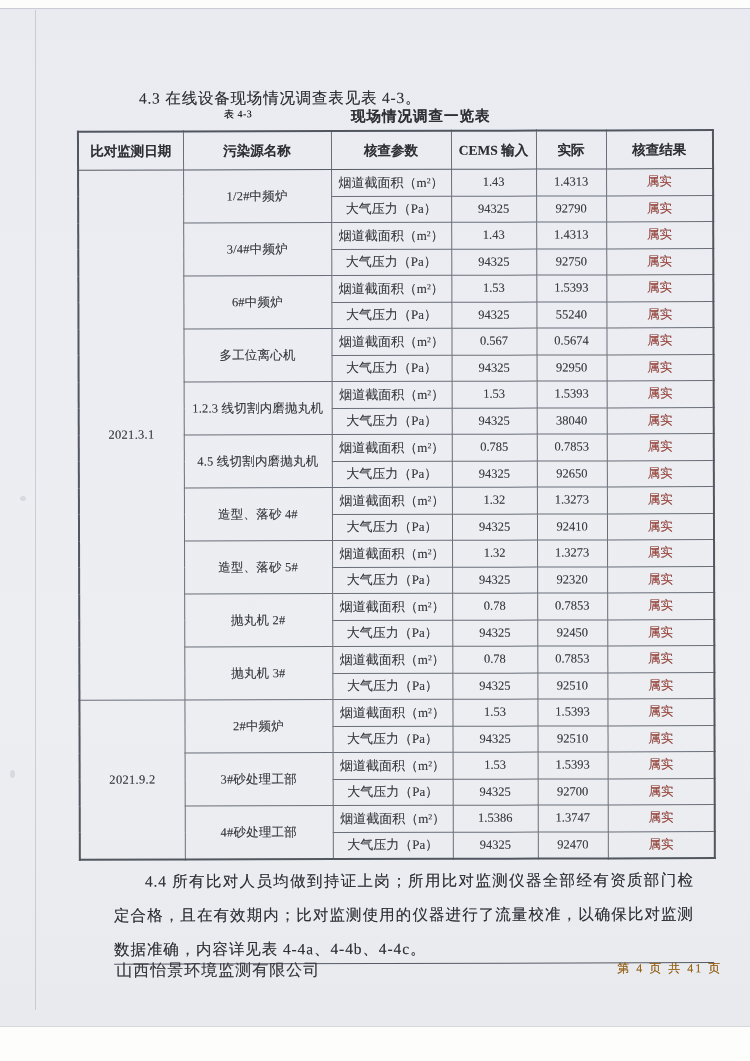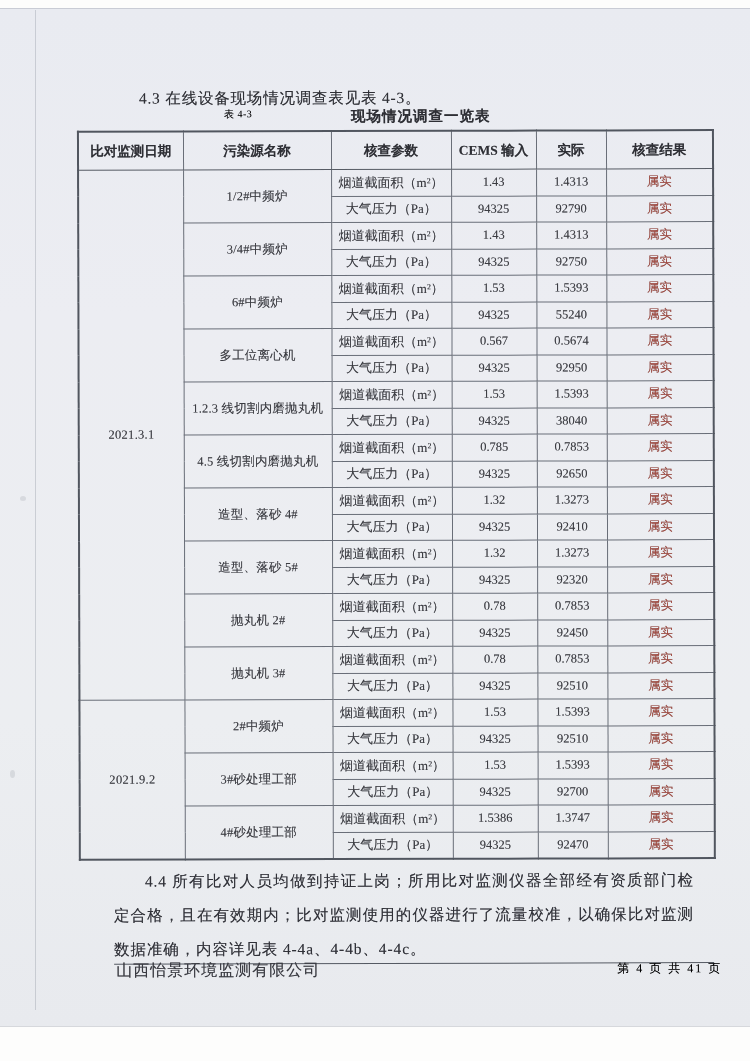--- a/index.html
+++ b/index.html
@@ -75,21 +75,21 @@
     position:absolute;top:963px;left:113px;width:600px;height:0;
     border-top:1.5px solid #555a63;
   }
   .footer-company{
     position:absolute;top:960px;left:115px;
     font-size:16px;letter-spacing:1px;color:#3a3b42;
     text-shadow:0 0 0.5px rgba(58,59,66,0.5);white-space:nowrap;
   }
   .footer-page{
     position:absolute;top:961px;left:616px;
-    font-size:12px;letter-spacing:2px;color:#000000;
+    font-size:12px;letter-spacing:2px;color:#a16207;
     text-shadow:0 0 0.5px rgba(52,53,60,0.5);white-space:nowrap;
   }
   .smudge{position:absolute;border-radius:50%;background:rgba(120,126,140,0.18);}
 </style>
 </head>
 <body>
 
 <div class="page"></div>
 <div class="fold-line"></div>
 <div class="smudge" style="left:20px;top:496px;width:6px;height:5px;"></div>

